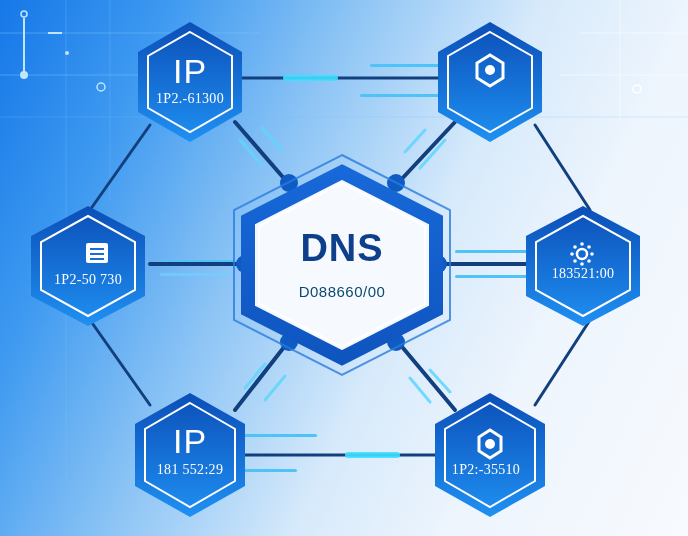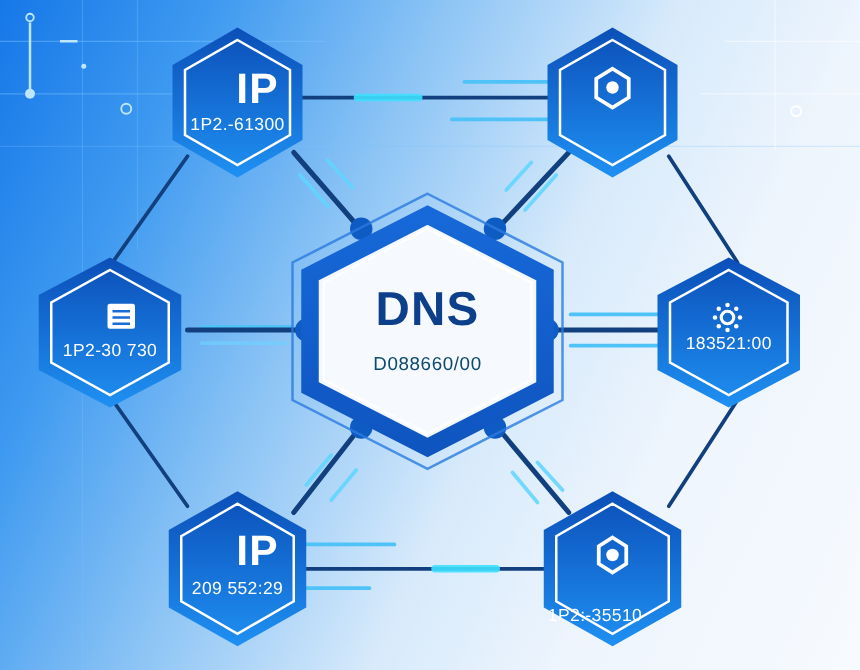--- a/index.html
+++ b/index.html
@@ -3,22 +3,22 @@
 <meta charset="utf-8">
 <style>
   html, body { margin:0; padding:0; }
   body {
     width:688px; height:536px; overflow:hidden; position:relative;
     font-family: "Liberation Sans", sans-serif;
     background: linear-gradient(115deg, #1677e8 0%, #3d99f0 18%, #8cc4f5 38%, #d7eafb 58%, #eef5fd 75%, #f7fafe 100%);
   }
   #stage { position:absolute; left:0; top:0; width:688px; height:536px; }
   .node-label { position:absolute; color:#fff; text-align:center; white-space:nowrap; }
-  .title-ip { font-weight:bold; font-size:34px; letter-spacing:1px;padding-left:16px; }
-  .addr { font-size:14px; letter-spacing:0.3px; }
+  .title-ip { font-weight:normal; font-size:34px; letter-spacing:1px; }
+  .addr { font-size:14px; letter-spacing:0.3px;font-family:Liberation Serif, serif; }
   .dns-title { position:absolute; color:#0d3f8a; font-weight:bold; font-size:38px; letter-spacing:1px; text-align:center; }
   .dns-addr { position:absolute; color:#0c4a6e; font-size:15px; letter-spacing:0.5px; text-align:center; }
 </style>
 </head>
 <body>
 
 <div id="stage">
 <svg width="688" height="536" viewBox="0 0 688 536" xmlns="http://www.w3.org/2000/svg" style="position:absolute;left:0;top:0;">
   <defs>
     <linearGradient id="hexFill" x1="0" y1="0" x2="0" y2="1">
@@ -160,24 +160,24 @@
       <polygon points="490,430 501,437 501,451 490,458 479,451 479,437" fill="none" stroke="#ffffff" stroke-width="3"></polygon>
       <circle cx="490" cy="444" r="5" fill="#ffffff"></circle>
     </g>
   </g>
 </svg>
 
 <div class="node-label title-ip" style="left:150px;top:52px;width:80px;">IP</div>
 <div class="node-label addr" style="left:140px;top:91px;width:100px;">1P2.-61300</div>
 
 
-<div class="node-label addr" style="left:40px;top:272px;width:96px;">1P2-30 730</div>
+<div class="node-label addr" style="left:40px;top:272px;width:96px;">1P2-50 730</div>
 
 <div class="node-label addr" style="left:535px;top:266px;width:96px;">183521:00</div>
 
 <div class="node-label title-ip" style="left:150px;top:422px;width:80px;">IP</div>
-<div class="node-label addr" style="left:140px;top:462px;width:100px;">209 552:29</div>
+<div class="node-label addr" style="left:140px;top:462px;width:100px;">181 552:29</div>
 
-<div class="node-label addr" style="left:426px;top:462px;width:100px;margin-top:22px;">1P2:-35510</div>
+<div class="node-label addr" style="left:436px;top:462px;width:100px;">1P2:-35510</div>
 
 <div class="dns-title" style="left:262px;top:227px;width:160px;">DNS</div>
 <div class="dns-addr" style="left:262px;top:283px;width:160px;">D088660/00</div>
 </div>
 
 </body></html>

